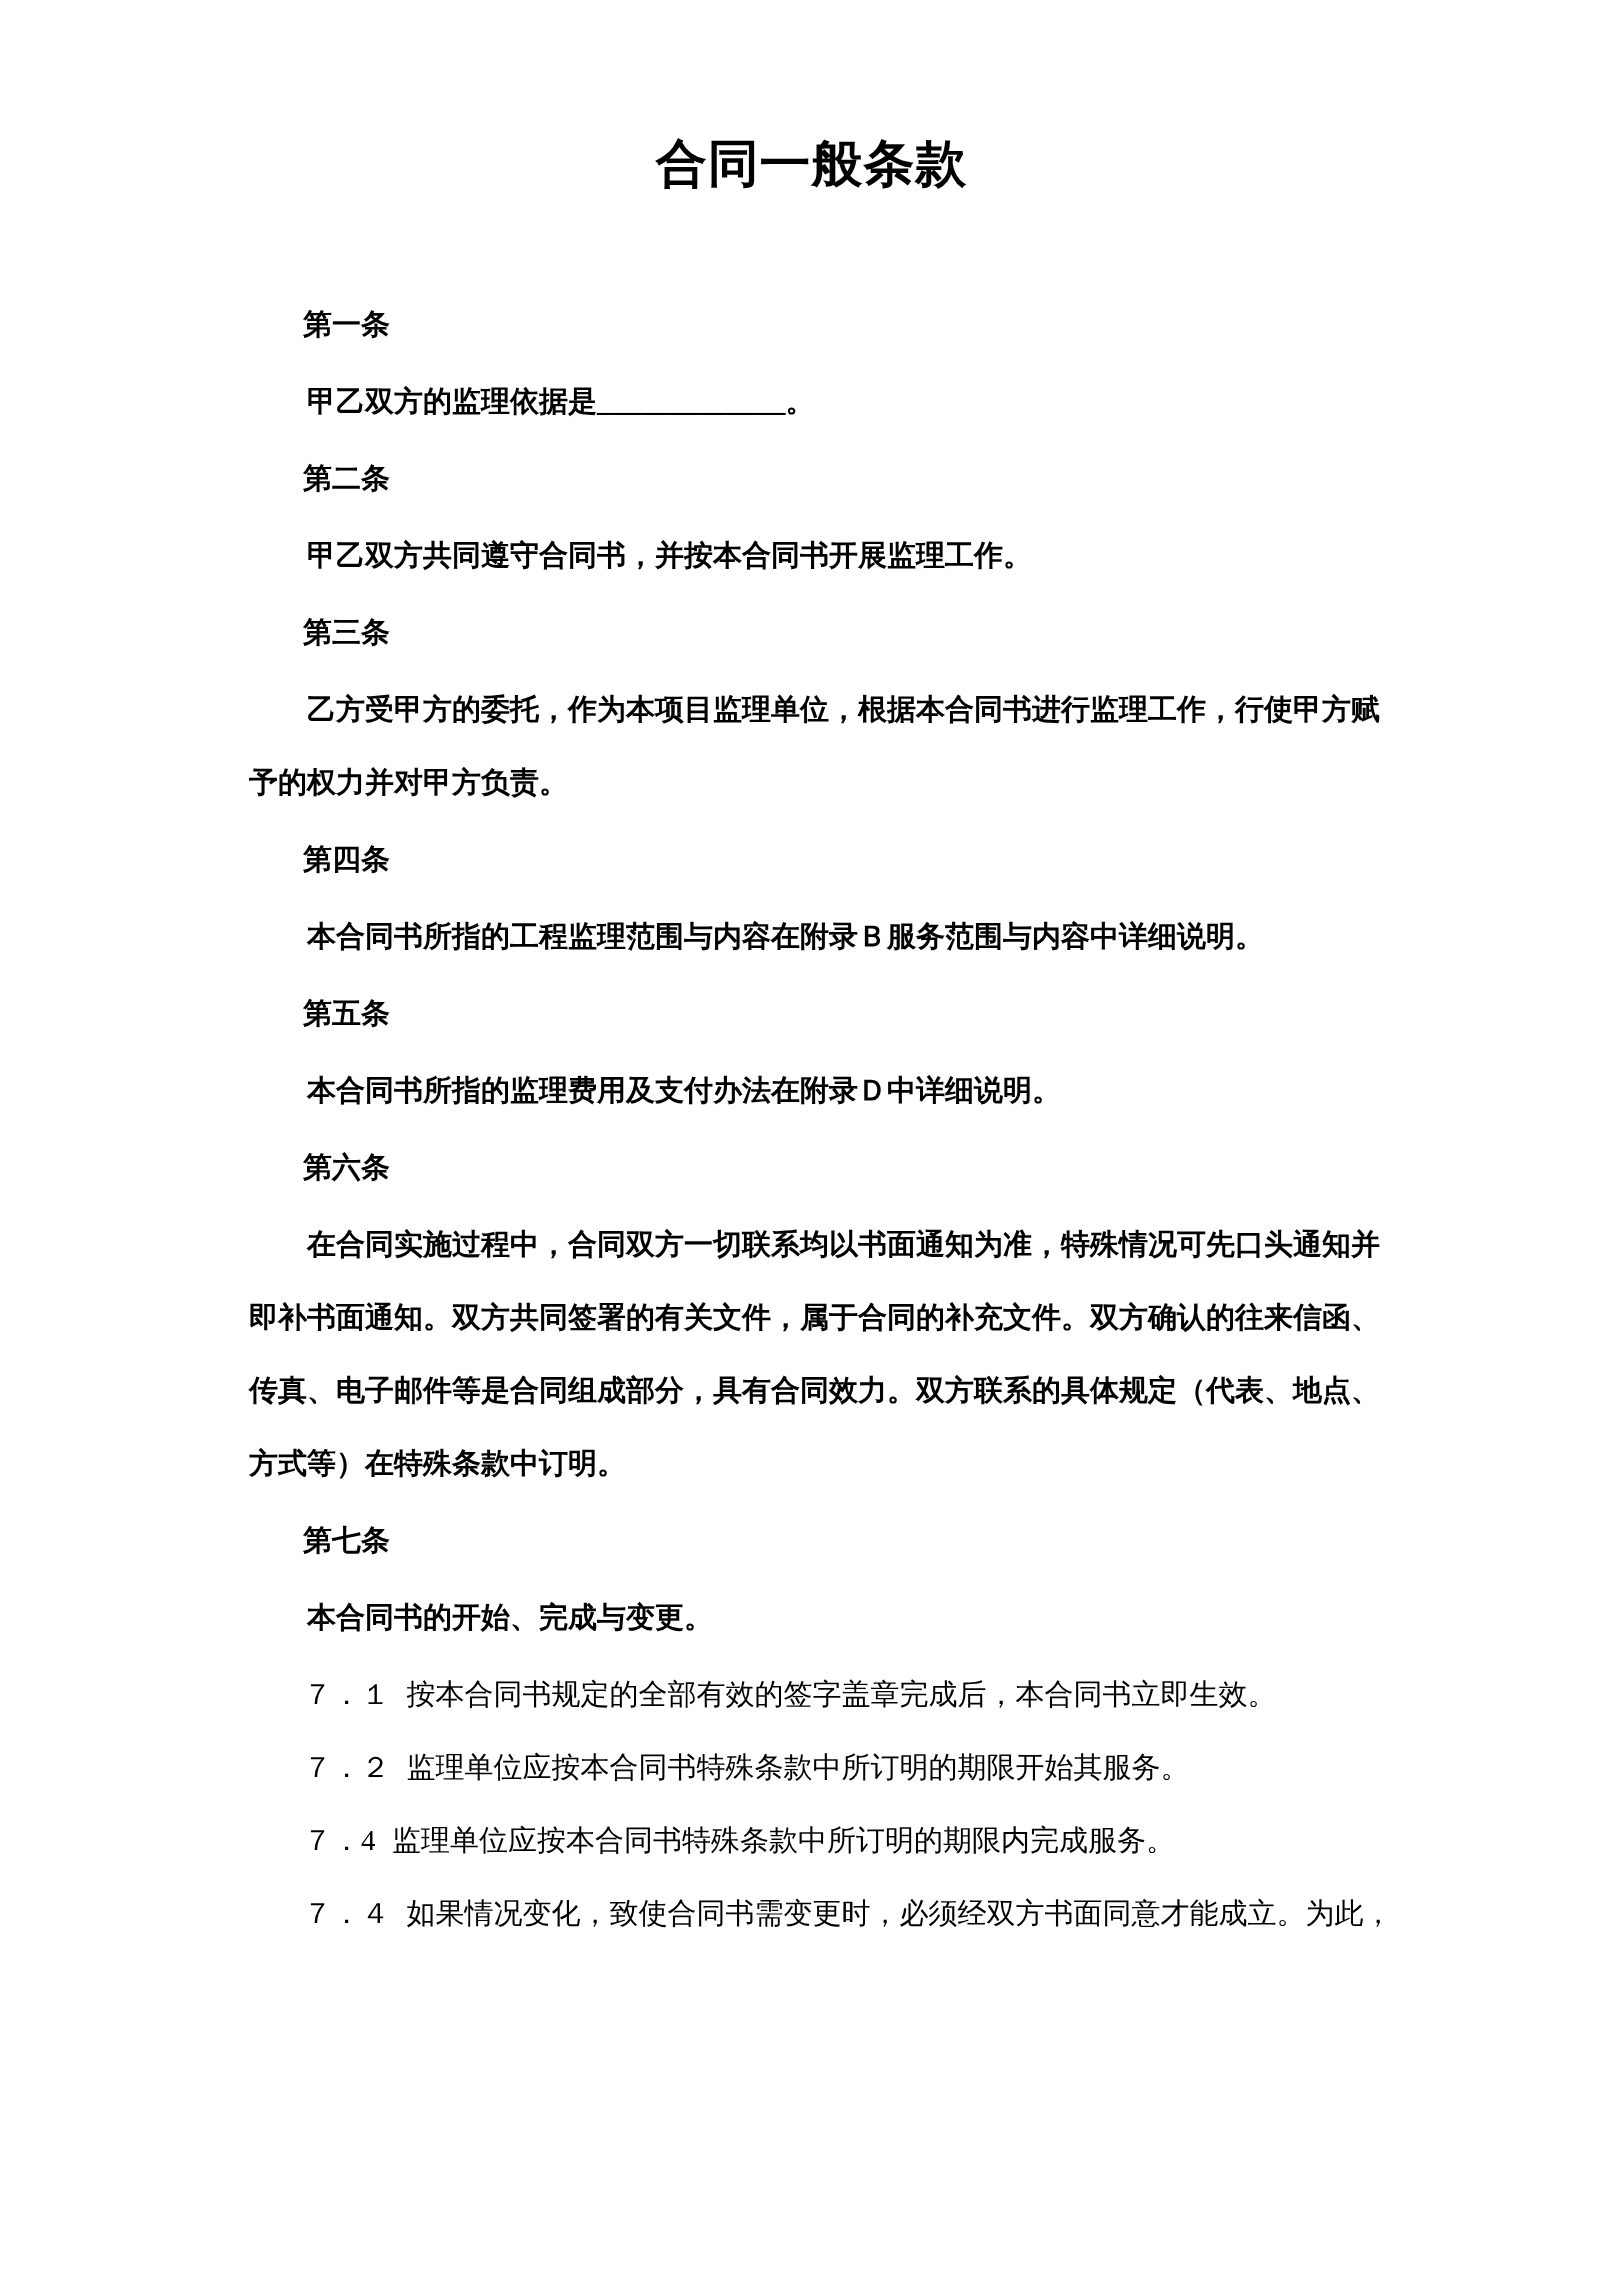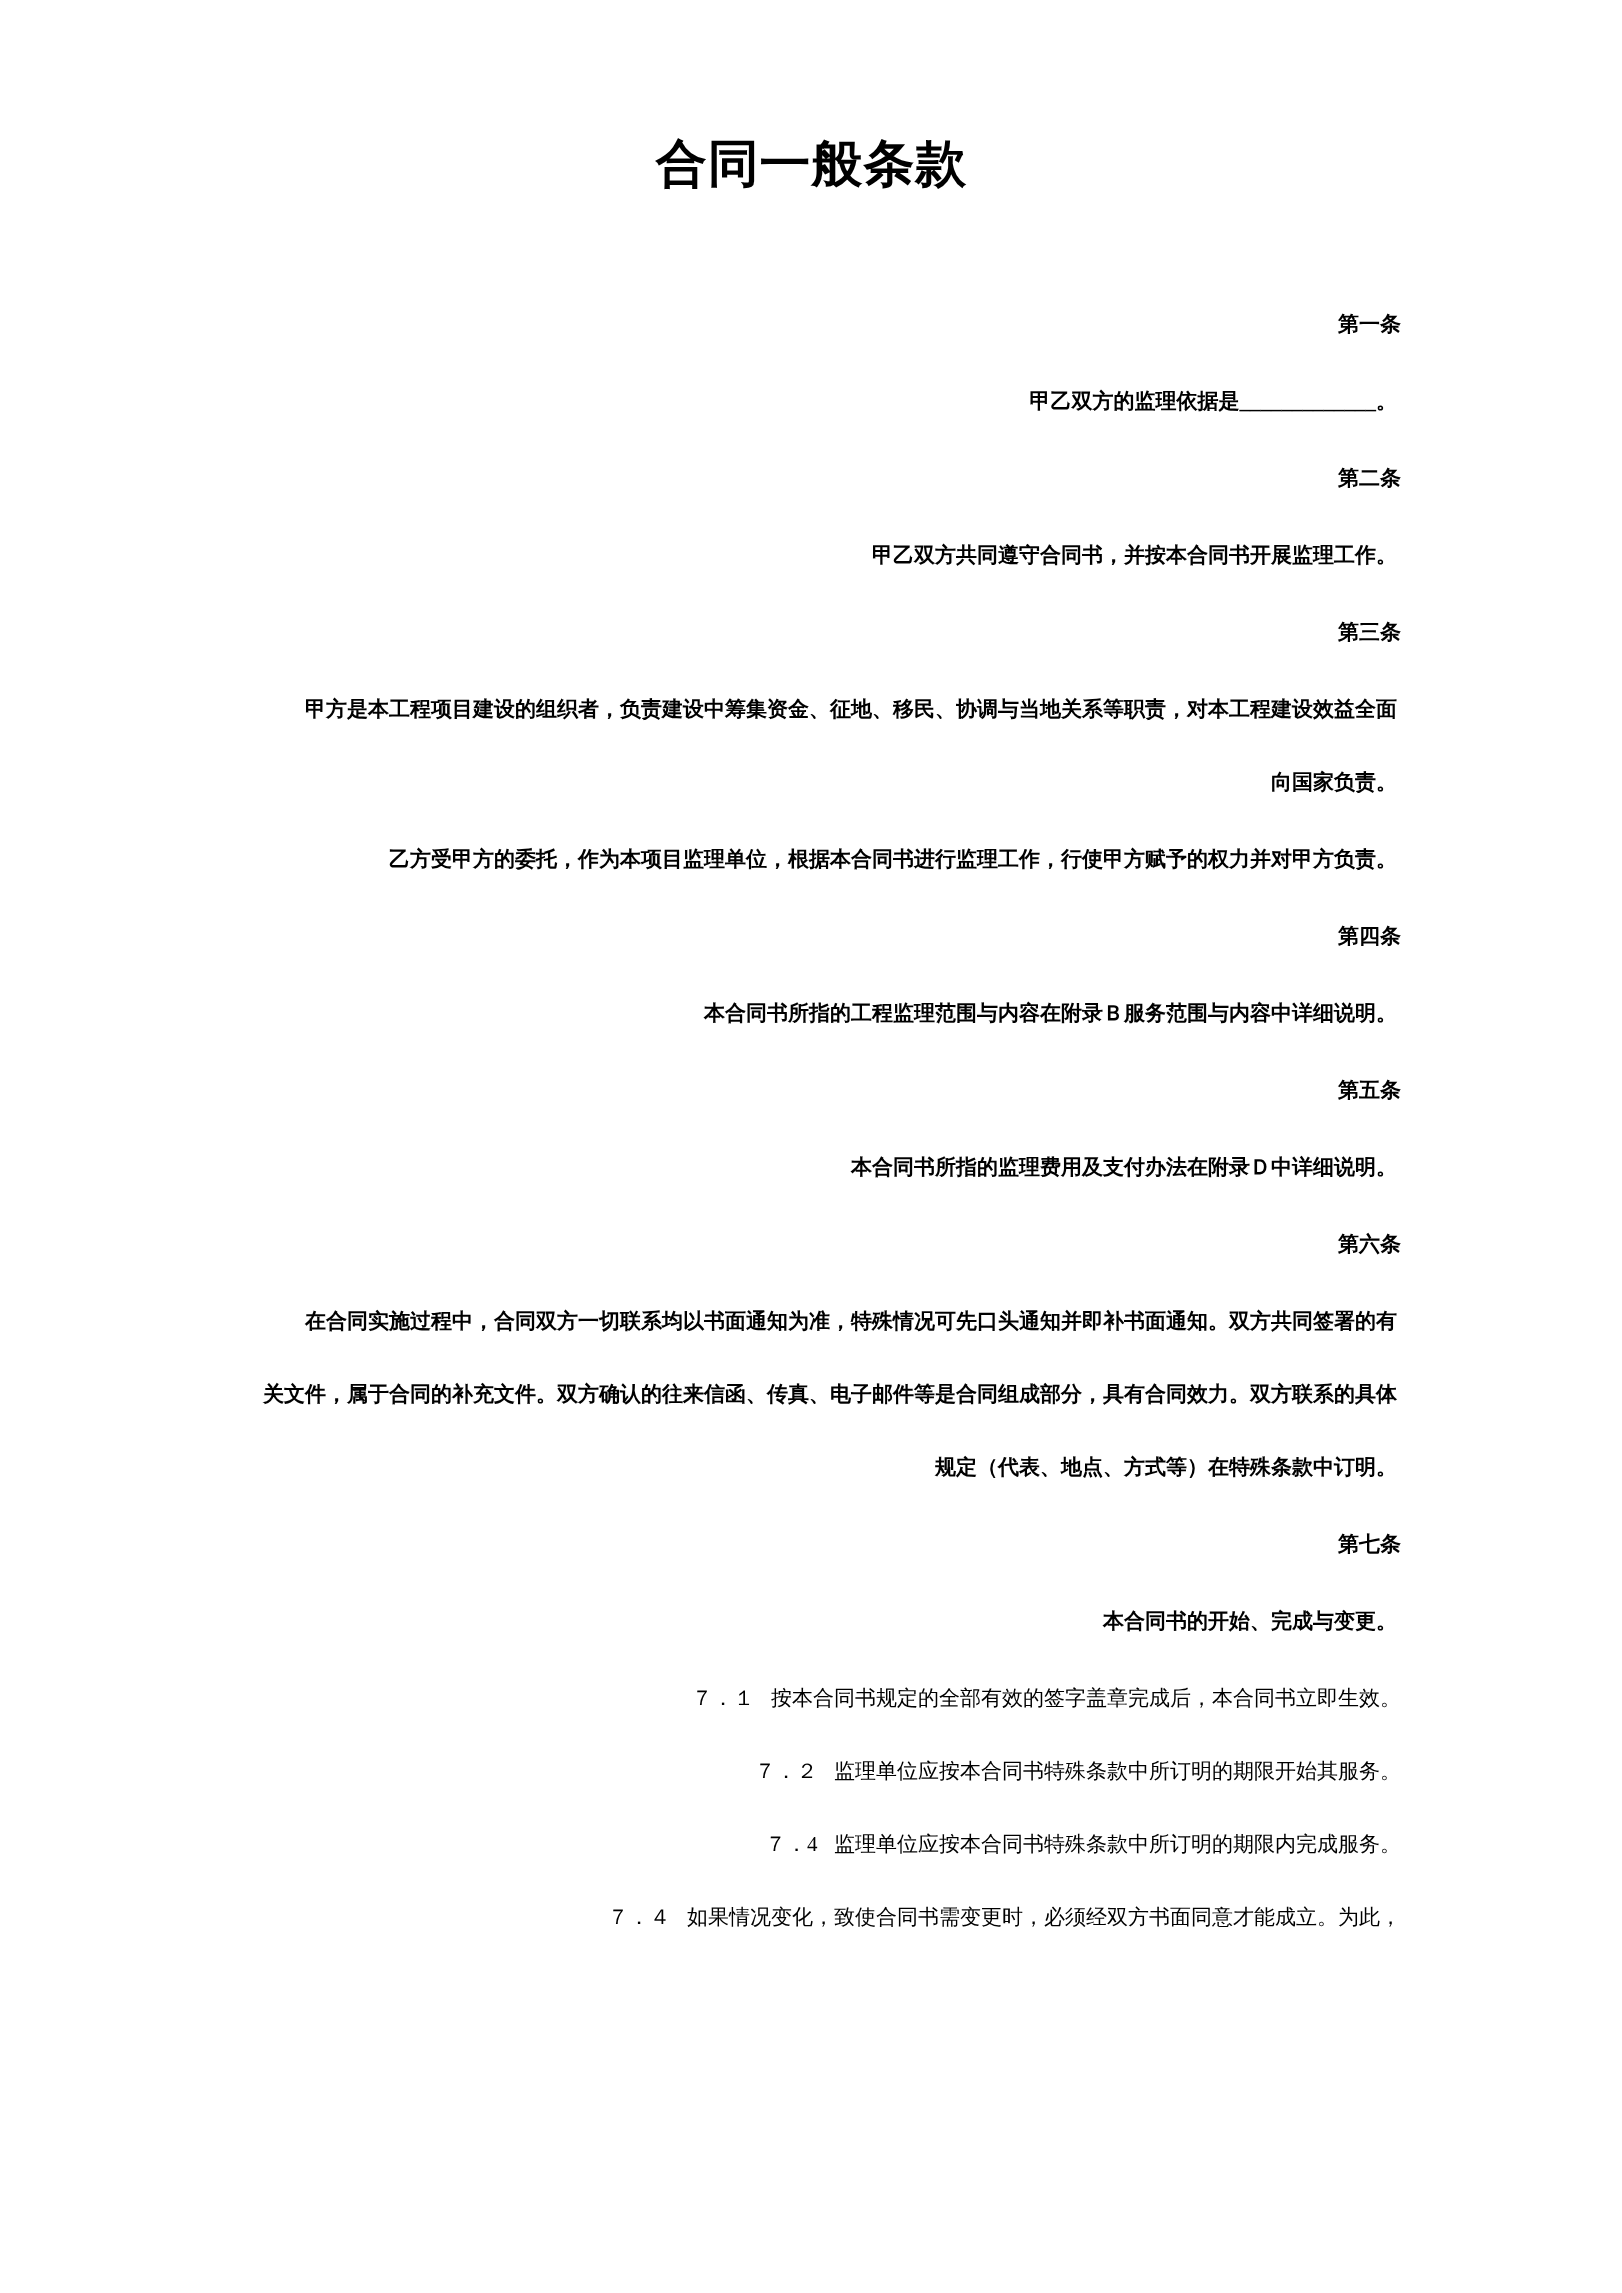--- a/index.html
+++ b/index.html
@@ -25,24 +25,24 @@
     margin: 0 0 95px 0;
     text-align: center;
     font-size: 51px;
     line-height: 58px;
     font-weight: bold;
     letter-spacing: 0.9px;
   }
   .content {
     margin-left: 245px;
     width: 1156px;
-    font-size: 21px;
+    font-size: 29px;
     line-height: 73px;
     font-weight: bold;
-    text-align: right;
+    text-align: left;
   }
   .para {
     margin: 4px;
     text-indent: 2em;
     word-break: normal;
   }
   .heading {
     margin: 0;
     text-indent: 2em;
     font-weight: bold;
@@ -78,21 +78,20 @@
       <p class="para"><span>甲乙双方的监理依据是</span><span class="blank">_____________</span><span>。</span></p>
     </section>
 
     <section>
       <p class="heading">第二条</p>
       <p class="para">甲乙双方共同遵守合同书，并按本合同书开展监理工作。</p>
     </section>
 
     <section>
       <p class="heading">第三条</p>
-      <p class="para">甲方是本工程项目建设的组织者，负责建设中筹集资金、征地、移民、协调与当地关系等职责，对本工程建设效益全面向国家负责。</p>
       <p class="para">乙方受甲方的委托，作为本项目监理单位，根据本合同书进行监理工作，行使甲方赋予的权力并对甲方负责。</p>
     </section>
 
     <section>
       <p class="heading">第四条</p>
       <p class="para">本合同书所指的工程监理范围与内容在附录Ｂ服务范围与内容中详细说明。</p>
     </section>
 
     <section>
       <p class="heading">第五条</p>

